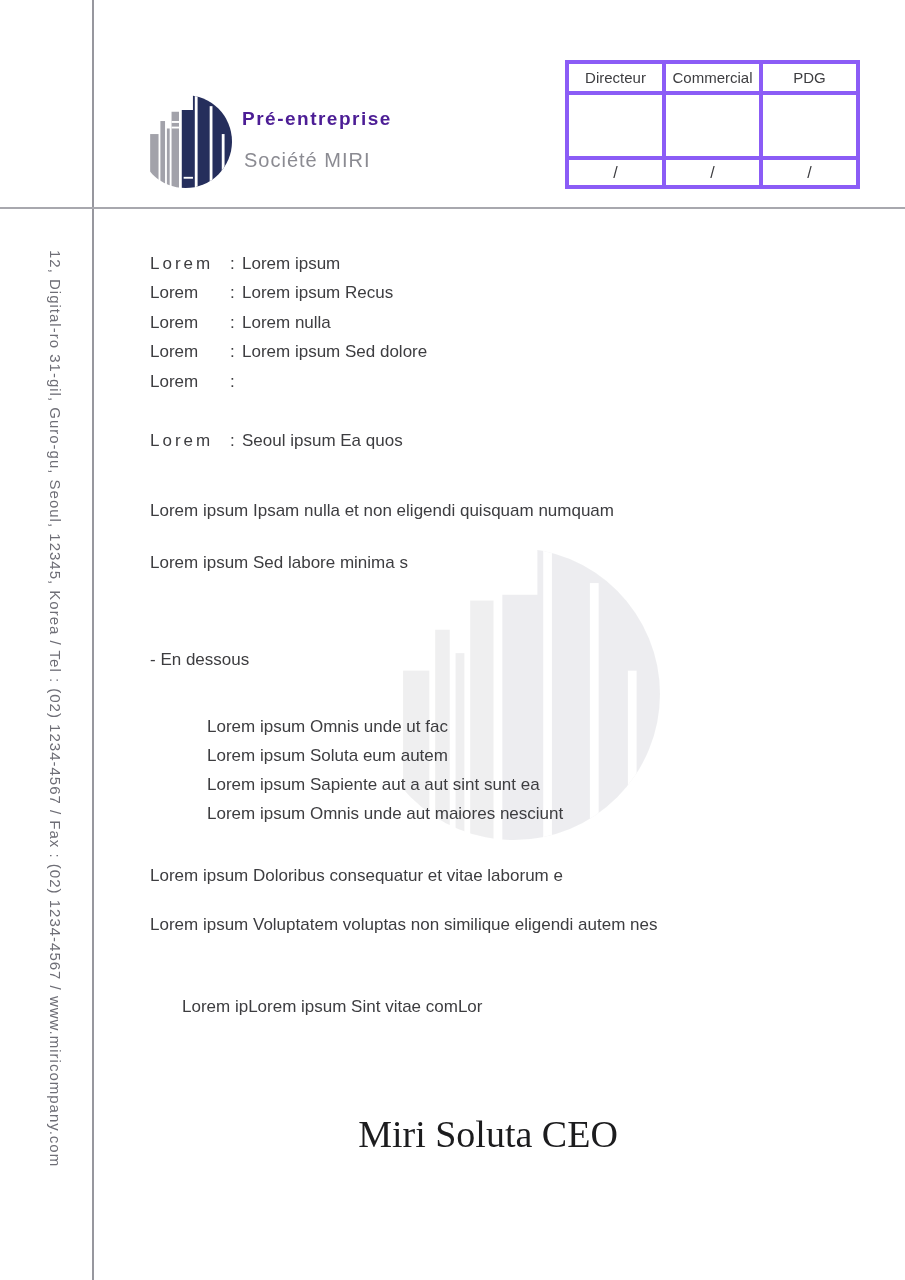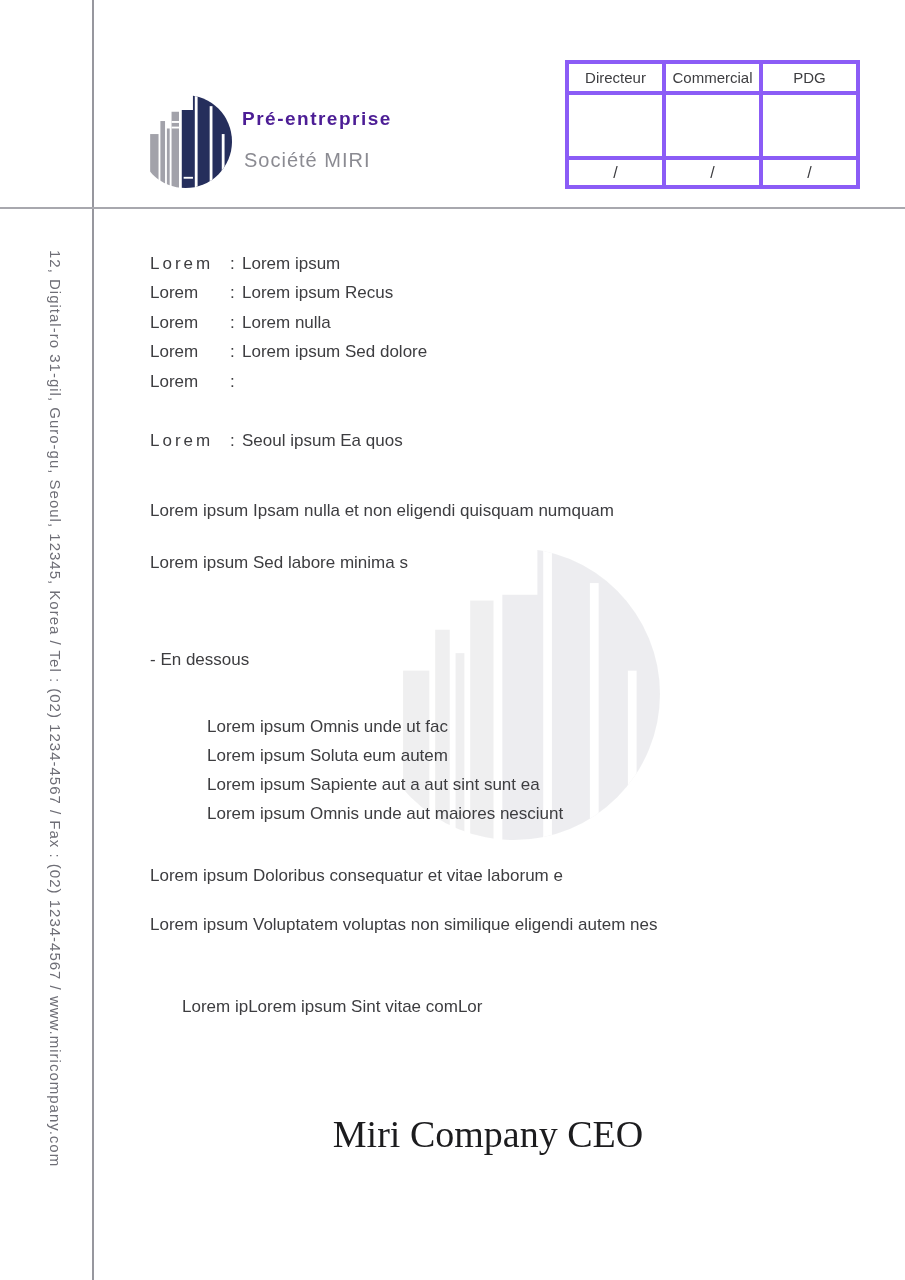--- a/index.html
+++ b/index.html
@@ -200,16 +200,16 @@
       <div>Lorem ipsum Omnis unde ut fac</div>
       <div>Lorem ipsum Soluta eum autem</div>
       <div>Lorem ipsum Sapiente aut a aut sint sunt ea</div>
       <div>Lorem ipsum Omnis unde aut maiores nesciunt</div>
     </div>
 
     <div class="p3">Lorem ipsum Doloribus consequatur et vitae laborum e</div>
     <div class="p4">Lorem ipsum Voluptatem voluptas non similique eligendi autem nes</div>
     <div class="closing">Lorem ipLorem ipsum Sint vitae comLor</div>
 
-    <div class="ceo">Miri Company CEO</div>
+    <div class="ceo">Miri Soluta CEO</div>
   </div>
 
 </div>
 
 </body></html>

